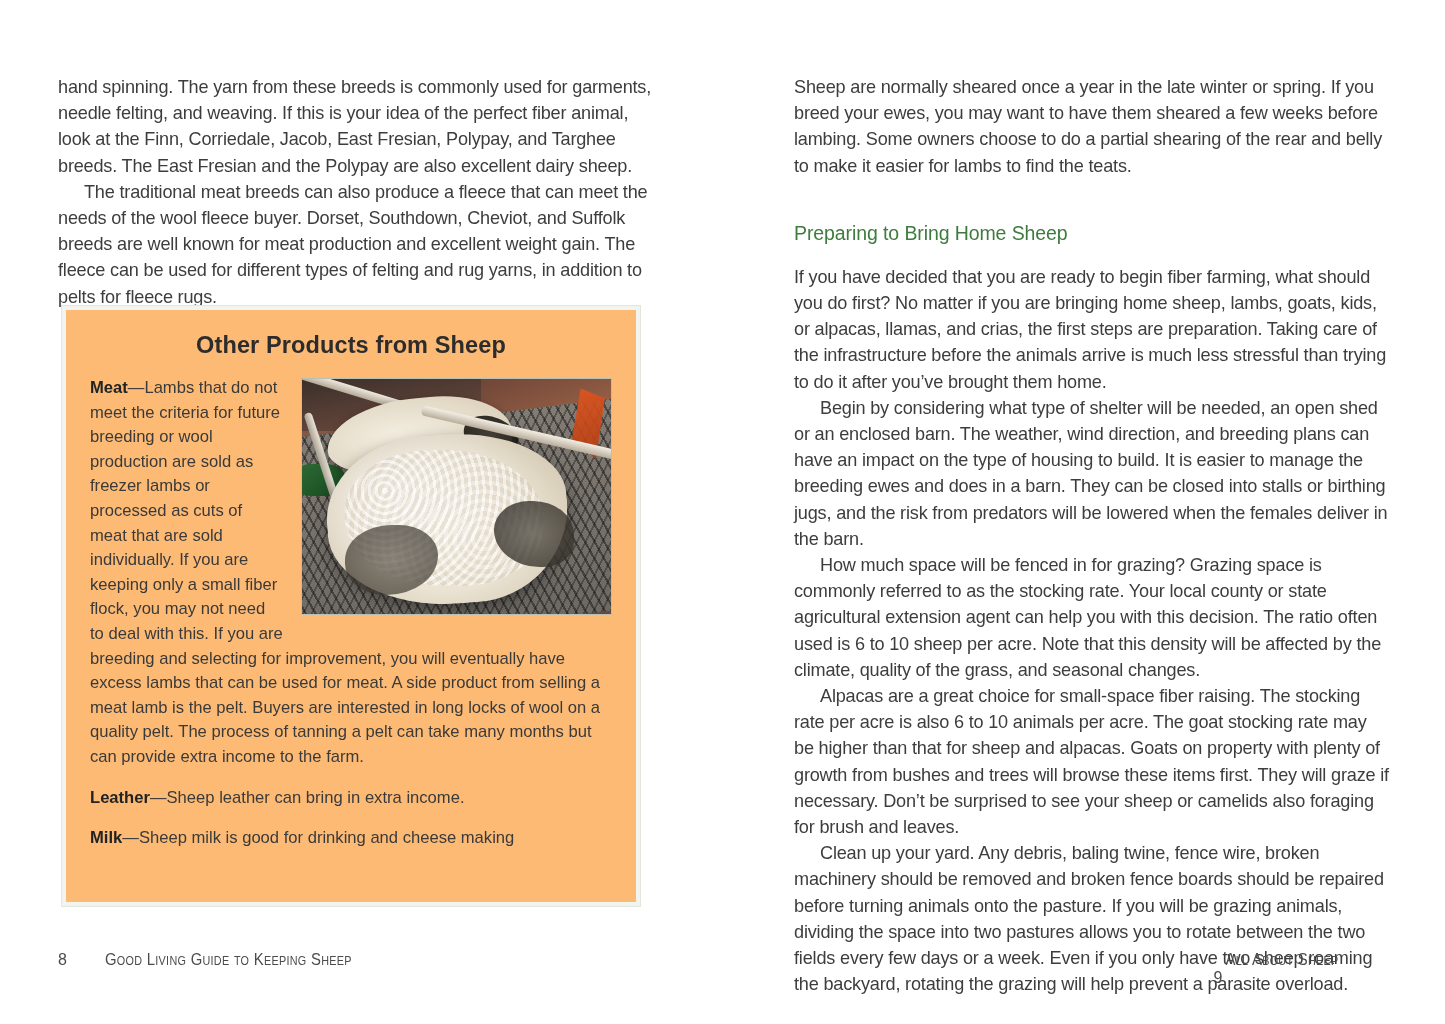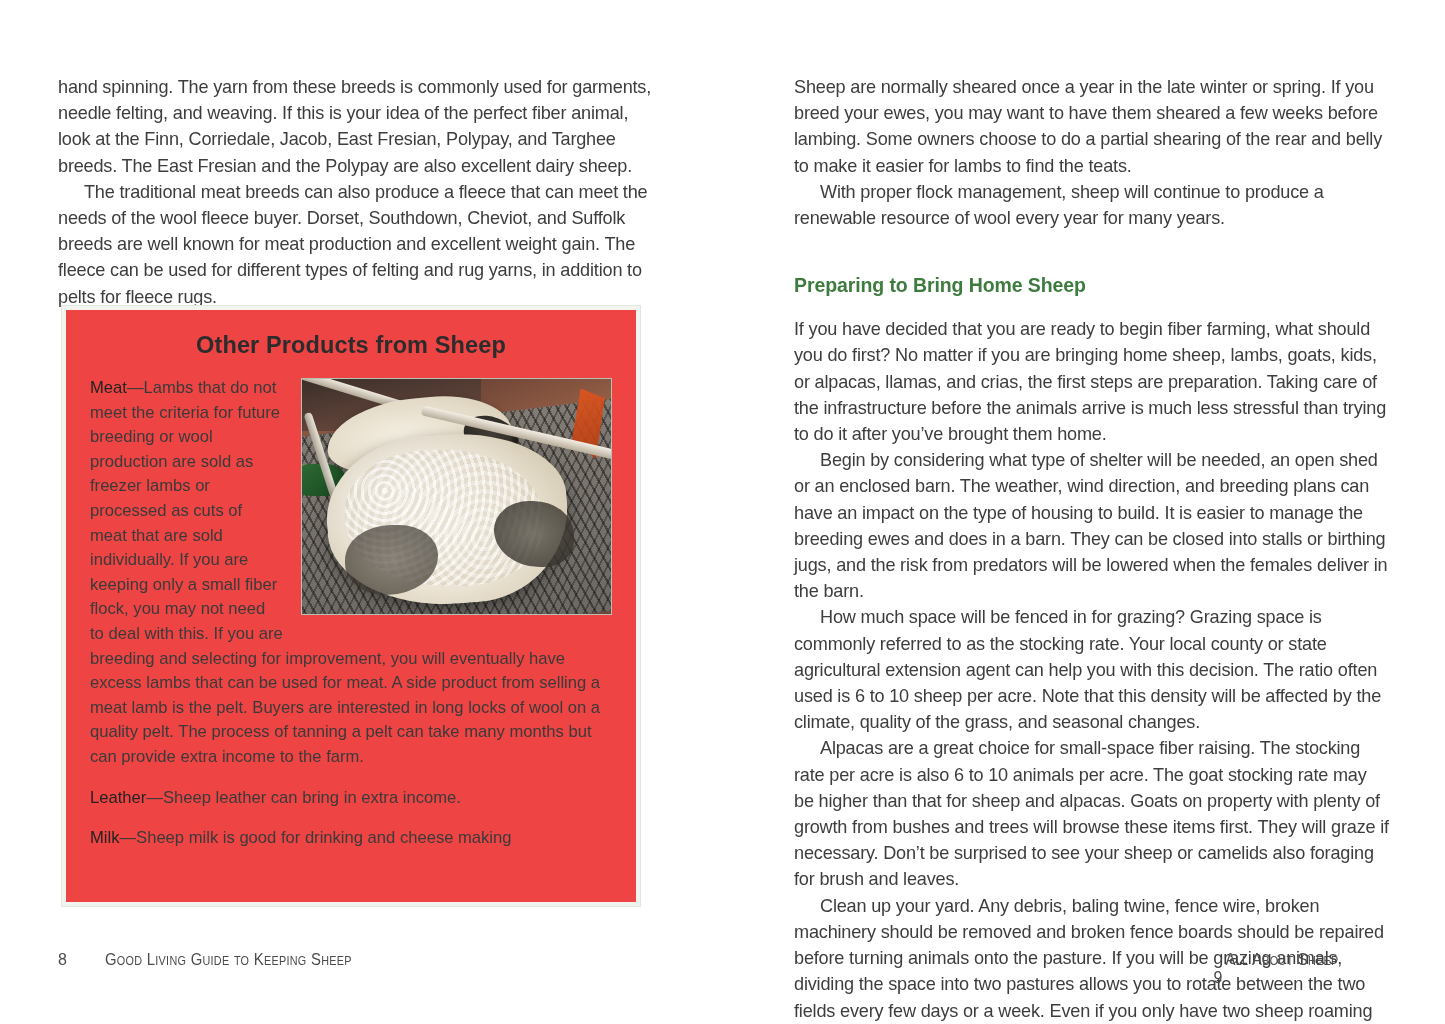--- a/index.html
+++ b/index.html
@@ -55,56 +55,56 @@
   }
   p.body + p.body { text-indent: 26px; }
   p.body.noindent { text-indent: 0; }
 
   
   h2.section-heading {
     margin: 0;
     padding: 0;
     font-size: 19.5px;
     line-height: 26px;
-    font-weight: bold;
+    font-weight: normal;
     color: #3d7b3e;
     letter-spacing: -0.005em;
   }
   .heading-wrap { margin-top: 41px; margin-bottom: 18px; }
 
   
   .greenbox {
     position: absolute;
     left: 62px;
     top: 306px;
     width: 578px;
     height: 600px;
     box-sizing: border-box;
-    background: #ef4444;
+    background: #fdba74;
     border: 4px solid #f2f5ef;
     outline: 1px solid #e2e7dd;
     padding: 14px 24px 18px 24px;
   }
   .greenbox-title {
     margin: 0;
     padding: 6px 0 16px 0;
     text-align: center;
     font-size: 23.5px;
     line-height: 30px;
     font-weight: 600;
     color: #2c2c2c;
     letter-spacing: 0.005em;
   }
   .gb-body {
     font-size: 16.6px;
     line-height: 24.6px;
     color: #3a3a3a;
     margin: 0;
   }
-  .gb-body b { font-weight: normal; color: #232323; }
+  .gb-body b { font-weight: bold; color: #232323; }
   .gb-body + .gb-body { margin-top: 16px; }
 
   .gb-flow { position: relative; }
   .gb-photo {
     float: right;
     width: 311px;
     height: 237px;
     margin: 2px 0 8px 18px;
     border: 1px solid #b9bfb2;
     box-sizing: border-box;
@@ -290,21 +290,20 @@
       <span class="folio">8</span>
       <span class="running-head">Good Living Guide to Keeping Sheep</span>
     </div>
   </div>
 
   <div class="page page-right">
 
     <div class="column">
 
       <p class="body">Sheep are normally sheared once a year in the late winter or spring. If you breed your ewes, you may want to have them sheared a few weeks before lambing. Some owners choose to do a partial shearing of the rear and belly to make it easier for lambs to find the teats.</p>
-      <p class="body">With proper flock management, sheep will continue to produce a renewable resource of wool every year for many years.</p>
 
       <div class="heading-wrap">
         <h2 class="section-heading">Preparing to Bring Home Sheep</h2>
       </div>
 
       <p class="body noindent">If you have decided that you are ready to begin fiber farming, what should you do first? No matter if you are bringing home sheep, lambs, goats, kids, or alpacas, llamas, and crias, the first steps are preparation. Taking care of the infrastructure before the animals arrive is much less stressful than trying to do it after you’ve brought them home.</p>
       <p class="body">Begin by considering what type of shelter will be needed, an open shed or an enclosed barn. The weather, wind direction, and breeding plans can have an impact on the type of housing to build. It is easier to manage the breeding ewes and does in a barn. They can be closed into stalls or birthing jugs, and the risk from predators will be lowered when the females deliver in the barn.</p>
       <p class="body">How much space will be fenced in for grazing? Grazing space is commonly referred to as the stocking rate. Your local county or state agricultural extension agent can help you with this decision. The ratio often used is 6 to 10 sheep per acre. Note that this density will be affected by the climate, quality of the grass, and seasonal changes.</p>
       <p class="body">Alpacas are a great choice for small-space fiber raising. The stocking rate per acre is also 6 to 10 animals per acre. The goat stocking rate may be higher than that for sheep and alpacas. Goats on property with plenty of growth from bushes and trees will browse these items first. They will graze if necessary. Don’t be surprised to see your sheep or camelids also foraging for brush and leaves.</p>
       <p class="body">Clean up your yard. Any debris, baling twine, fence wire, broken machinery should be removed and broken fence boards should be repaired before turning animals onto the pasture. If you will be grazing animals, dividing the space into two pastures allows you to rotate between the two fields every few days or a week. Even if you only have two sheep roaming the backyard, rotating the grazing will help prevent a parasite overload.</p>

